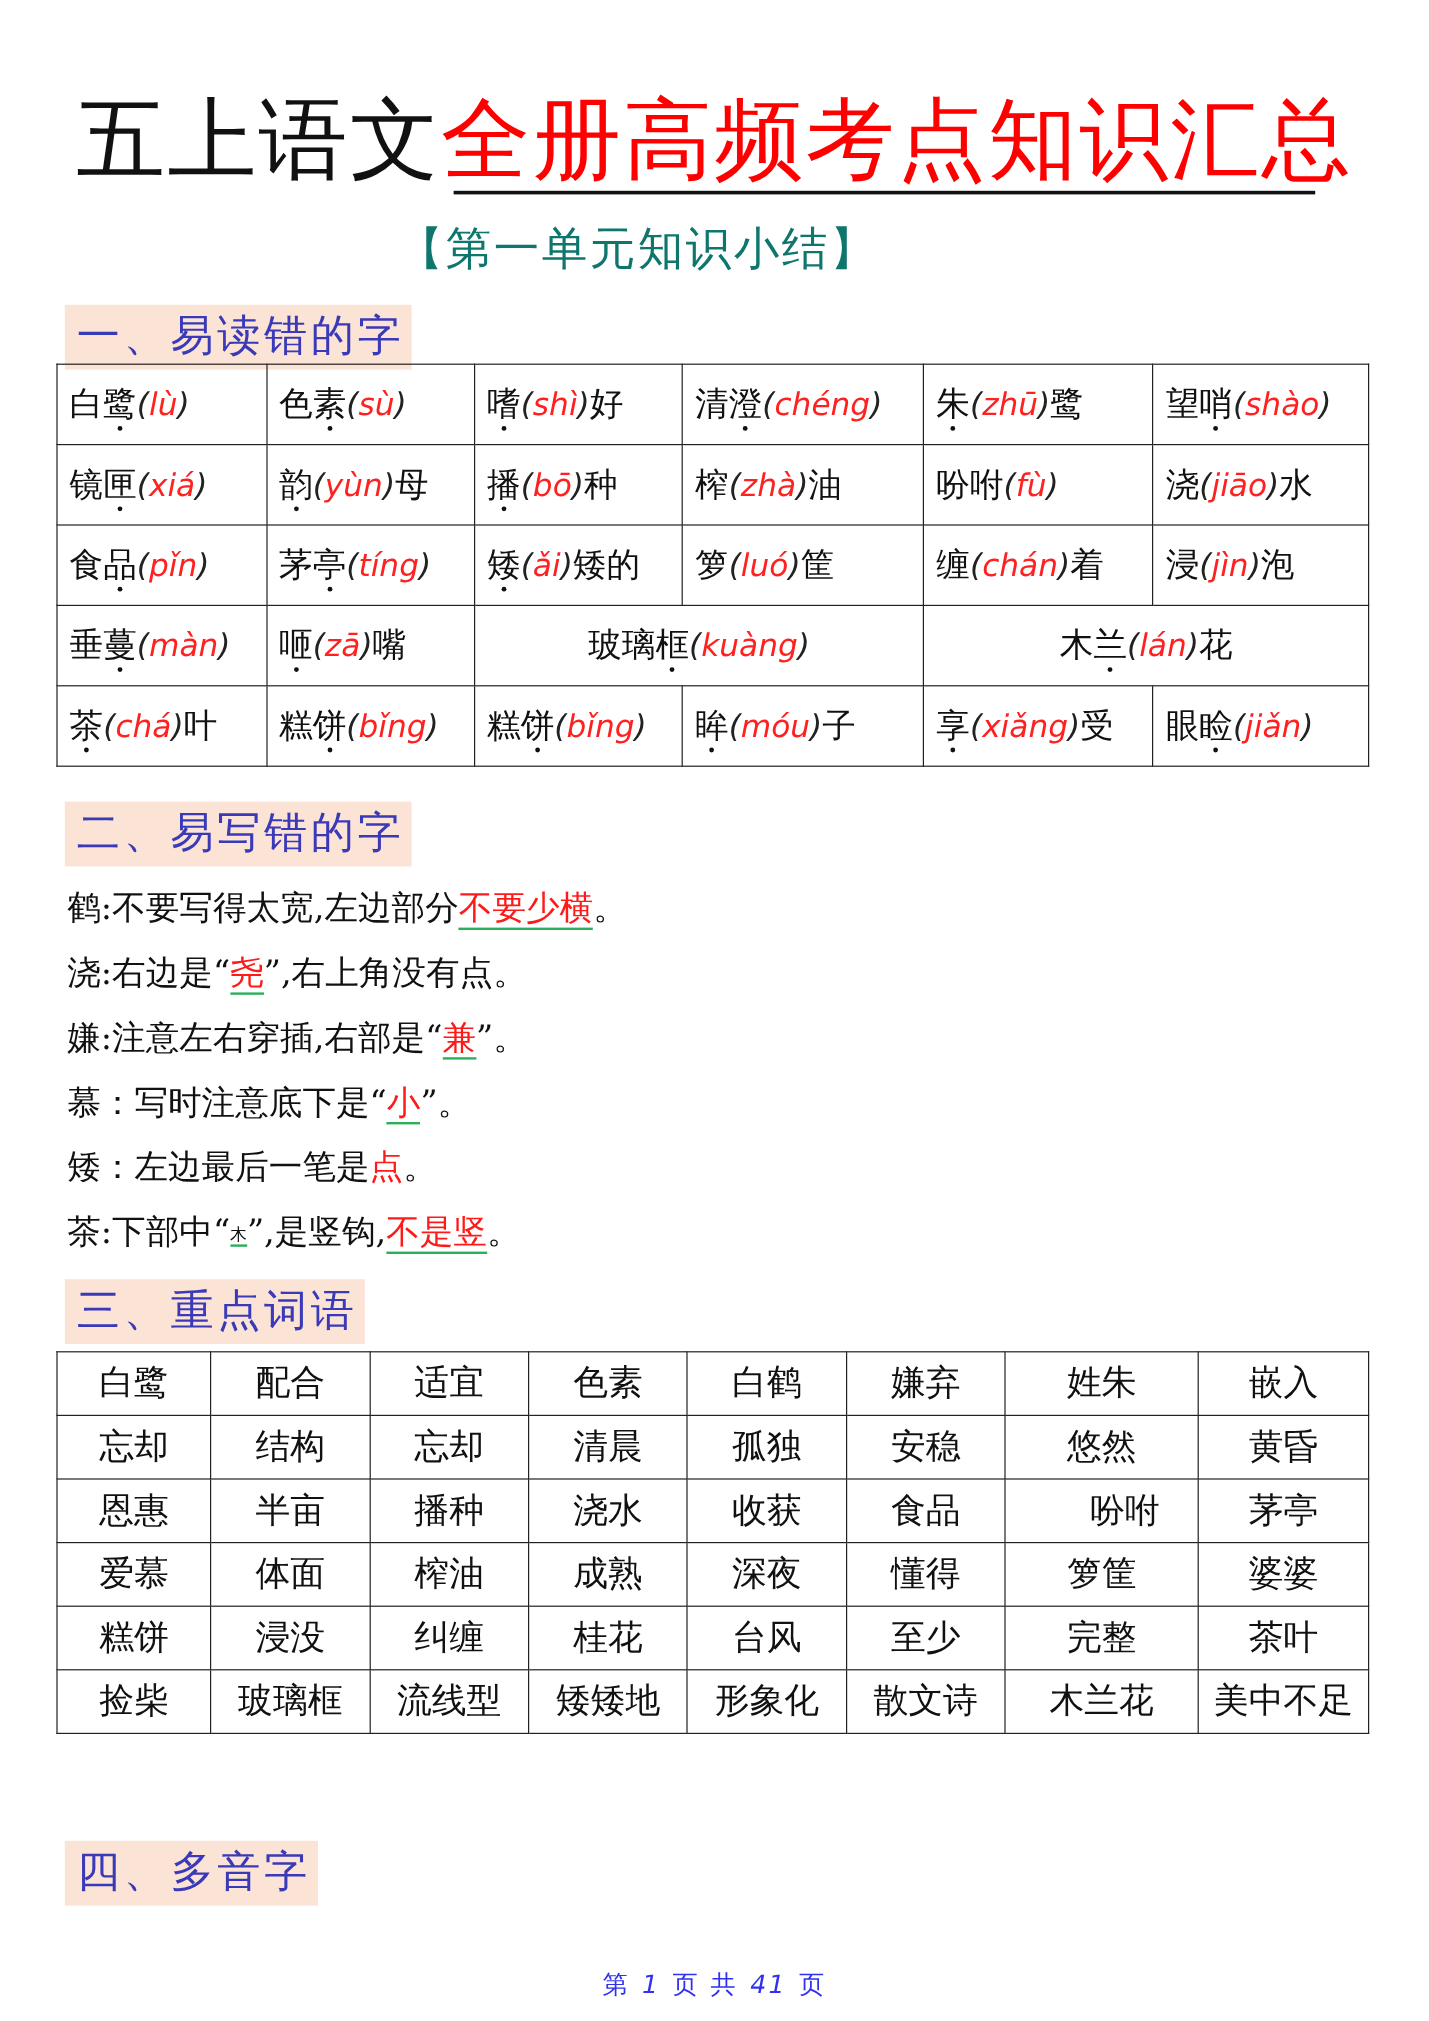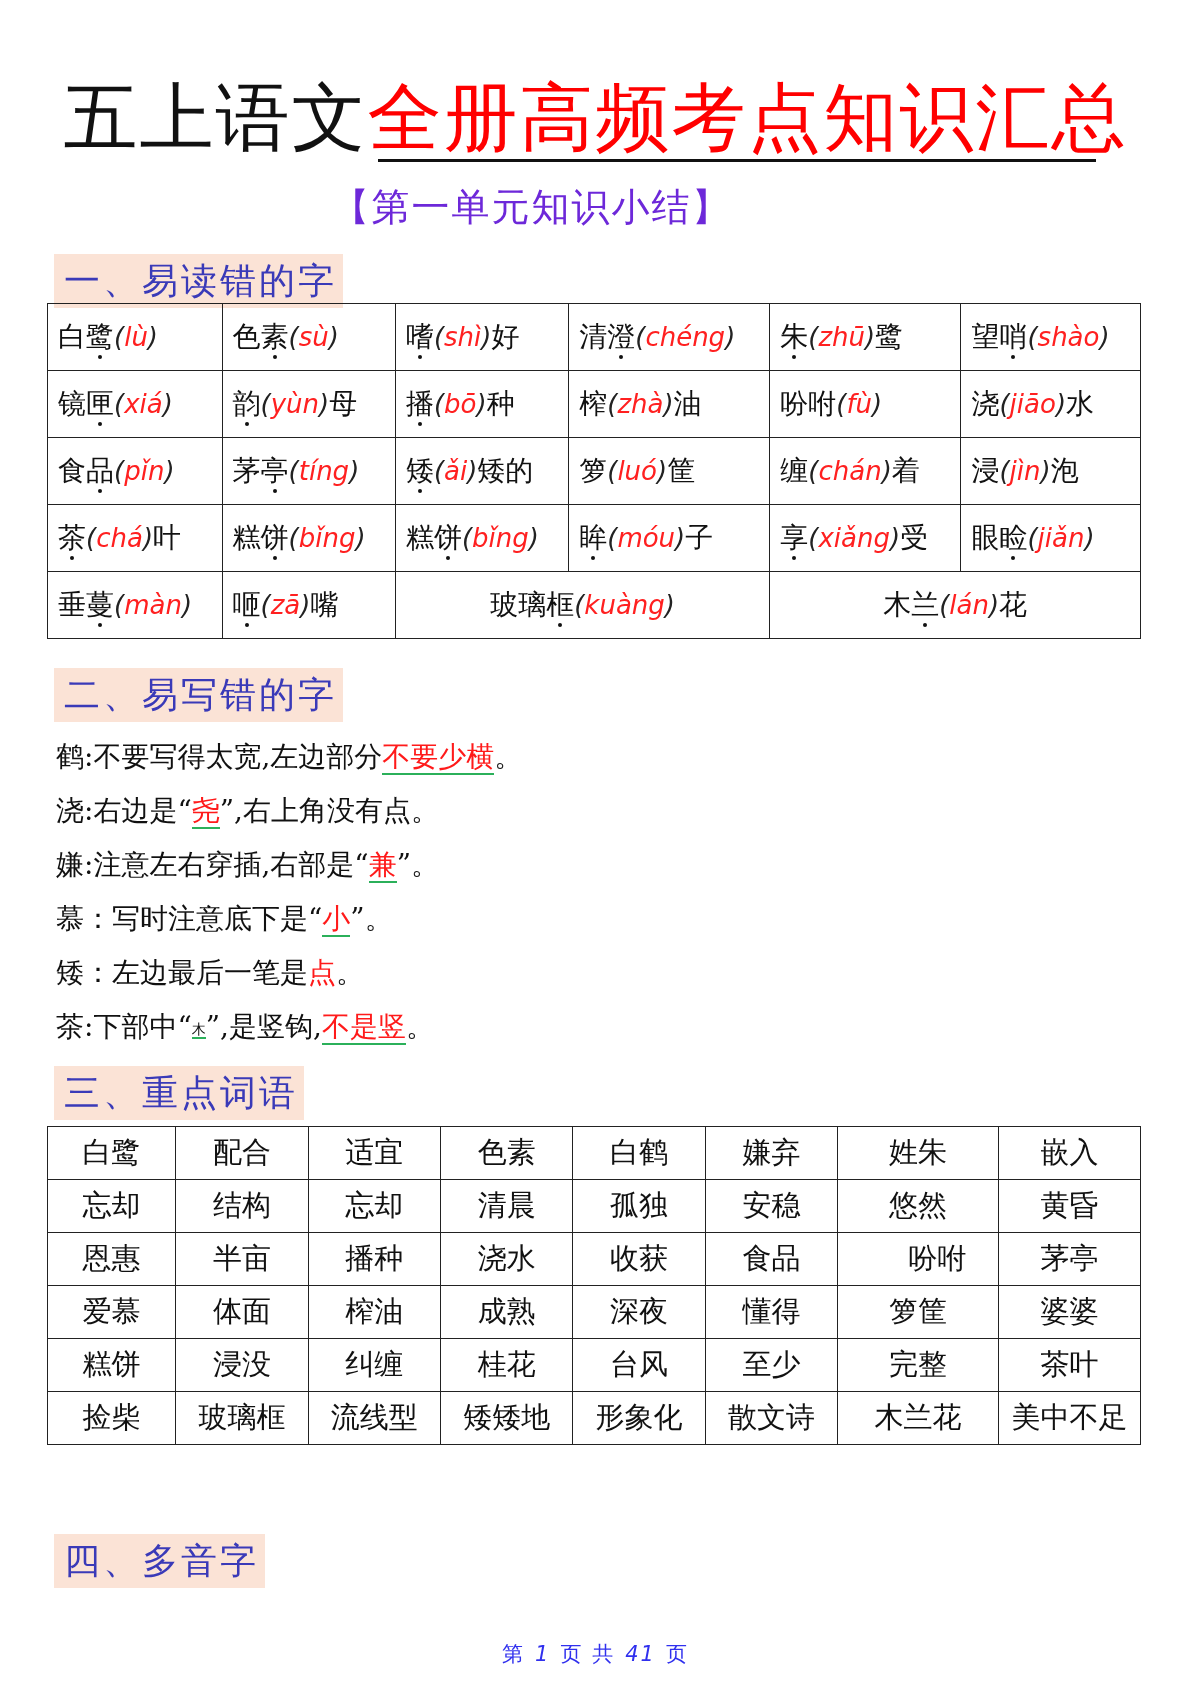--- a/index.html
+++ b/index.html
@@ -5,21 +5,21 @@
   html, body { margin:0; padding:0; background:#ffffff; }
   body { width:1191px; height:1684px; position:relative; overflow:hidden;
          font-family: "DejaVu Serif", "Liberation Serif", serif; color:#111; }
   .abs { position:absolute; }
 
   
   .title { left:0; width:1191px; top:72px; text-align:center; font-size:74px; line-height:90px; white-space:nowrap; letter-spacing:2px; }
   .title .black { color:#111; }
   .title .red { color:#ff0000; }
   .title-underline { left:378px; top:159px; width:718px; height:3px; background:#111; }
-  .subtitle { left:0; width:1063px; top:182px; text-align:center; font-size:38px; line-height:50px; color:#6d28d9; letter-spacing:2px; }
+  .subtitle { left:0; width:1063px; top:182px; text-align:center; font-size:38px; line-height:50px; color:#0f766e; letter-spacing:2px; }
 
   
   .sec-h { background:#fbe3d6; color:#3a3ab8; font-size:36px; line-height:54px; padding:0 6px 0 10px; letter-spacing:3px; }
 
   
   table { border-collapse:collapse; }
   .t1 { left:47px; top:303px; width:1094px; }
   .t1 td { border:1.5px solid #222; height:66px; font-size:28px; padding:0 0 0 10px; vertical-align:middle; white-space:nowrap; color:#111; }
   .t1 td.center { text-align:center; padding-left:0; }
   .py { color:#ff2020; font-family: "DejaVu Sans", "Liberation Sans", sans-serif; font-style:italic; font-size:26px; }
@@ -73,32 +73,32 @@
       </tr>
       <tr>
         <td><span><span>食</span><span class="dot">品</span></span><span class="paren">(</span><span class="py">pǐn</span><span class="paren">)</span><span></span></td>
         <td><span><span>茅</span><span class="dot">亭</span></span><span class="paren">(</span><span class="py">tíng</span><span class="paren">)</span><span></span></td>
         <td><span><span class="dot">矮</span></span><span class="paren">(</span><span class="py">ǎi</span><span class="paren">)</span><span>矮的</span></td>
         <td><span><span>箩</span></span><span class="paren">(</span><span class="py">luó</span><span class="paren">)</span><span>筐</span></td>
         <td><span><span>缠</span></span><span class="paren">(</span><span class="py">chán</span><span class="paren">)</span><span>着</span></td>
         <td><span><span>浸</span></span><span class="paren">(</span><span class="py">jìn</span><span class="paren">)</span><span>泡</span></td>
       </tr>
       <tr>
+        <td><span><span>垂</span><span class="dot">蔓</span></span><span class="paren">(</span><span class="py">màn</span><span class="paren">)</span><span></span></td>
+        <td><span><span class="dot">咂</span></span><span class="paren">(</span><span class="py">zā</span><span class="paren">)</span><span>嘴</span></td>
+        <td colspan="2" class="center"><span><span>玻</span><span>璃</span><span class="dot">框</span></span><span class="paren">(</span><span class="py">kuàng</span><span class="paren">)</span><span></span></td>
+        <td colspan="2" class="center"><span><span>木</span><span class="dot">兰</span></span><span class="paren">(</span><span class="py">lán</span><span class="paren">)</span><span>花</span></td>
+      </tr>
+      <tr>
         <td><span><span class="dot">茶</span></span><span class="paren">(</span><span class="py">chá</span><span class="paren">)</span><span>叶</span></td>
         <td><span><span>糕</span><span class="dot">饼</span></span><span class="paren">(</span><span class="py">bǐng</span><span class="paren">)</span><span></span></td>
         <td><span><span>糕</span><span class="dot">饼</span></span><span class="paren">(</span><span class="py">bǐng</span><span class="paren">)</span><span></span></td>
         <td><span><span class="dot">眸</span></span><span class="paren">(</span><span class="py">móu</span><span class="paren">)</span><span>子</span></td>
         <td><span><span class="dot">享</span></span><span class="paren">(</span><span class="py">xiǎng</span><span class="paren">)</span><span>受</span></td>
         <td><span><span>眼</span><span class="dot">睑</span></span><span class="paren">(</span><span class="py">jiǎn</span><span class="paren">)</span><span></span></td>
-      </tr>
-      <tr>
-        <td><span><span>垂</span><span class="dot">蔓</span></span><span class="paren">(</span><span class="py">màn</span><span class="paren">)</span><span></span></td>
-        <td><span><span class="dot">咂</span></span><span class="paren">(</span><span class="py">zā</span><span class="paren">)</span><span>嘴</span></td>
-        <td colspan="2" class="center"><span><span>玻</span><span>璃</span><span class="dot">框</span></span><span class="paren">(</span><span class="py">kuàng</span><span class="paren">)</span><span></span></td>
-        <td colspan="2" class="center"><span><span>木</span><span class="dot">兰</span></span><span class="paren">(</span><span class="py">lán</span><span class="paren">)</span><span>花</span></td>
       </tr>
     </tbody>
 </table>
 
 <div class="abs sec-h" style="left:54px; top:668px;">二、易写错的字</div>
 <div class="abs lines" id="s2lines">
     <div><span>鹤:不要写得太宽,左边部分</span><span class="hl">不要少横</span><span>。</span></div>
     <div><span>浇:右边是“</span><span class="hl">尧</span><span>”,右上角没有点。</span></div>
     <div><span>嫌:注意左右穿插,右部是“</span><span class="hl">兼</span><span>”。</span></div>
     <div><span>慕：写时注意底下是“</span><span class="hl">小</span><span>”。</span></div>

